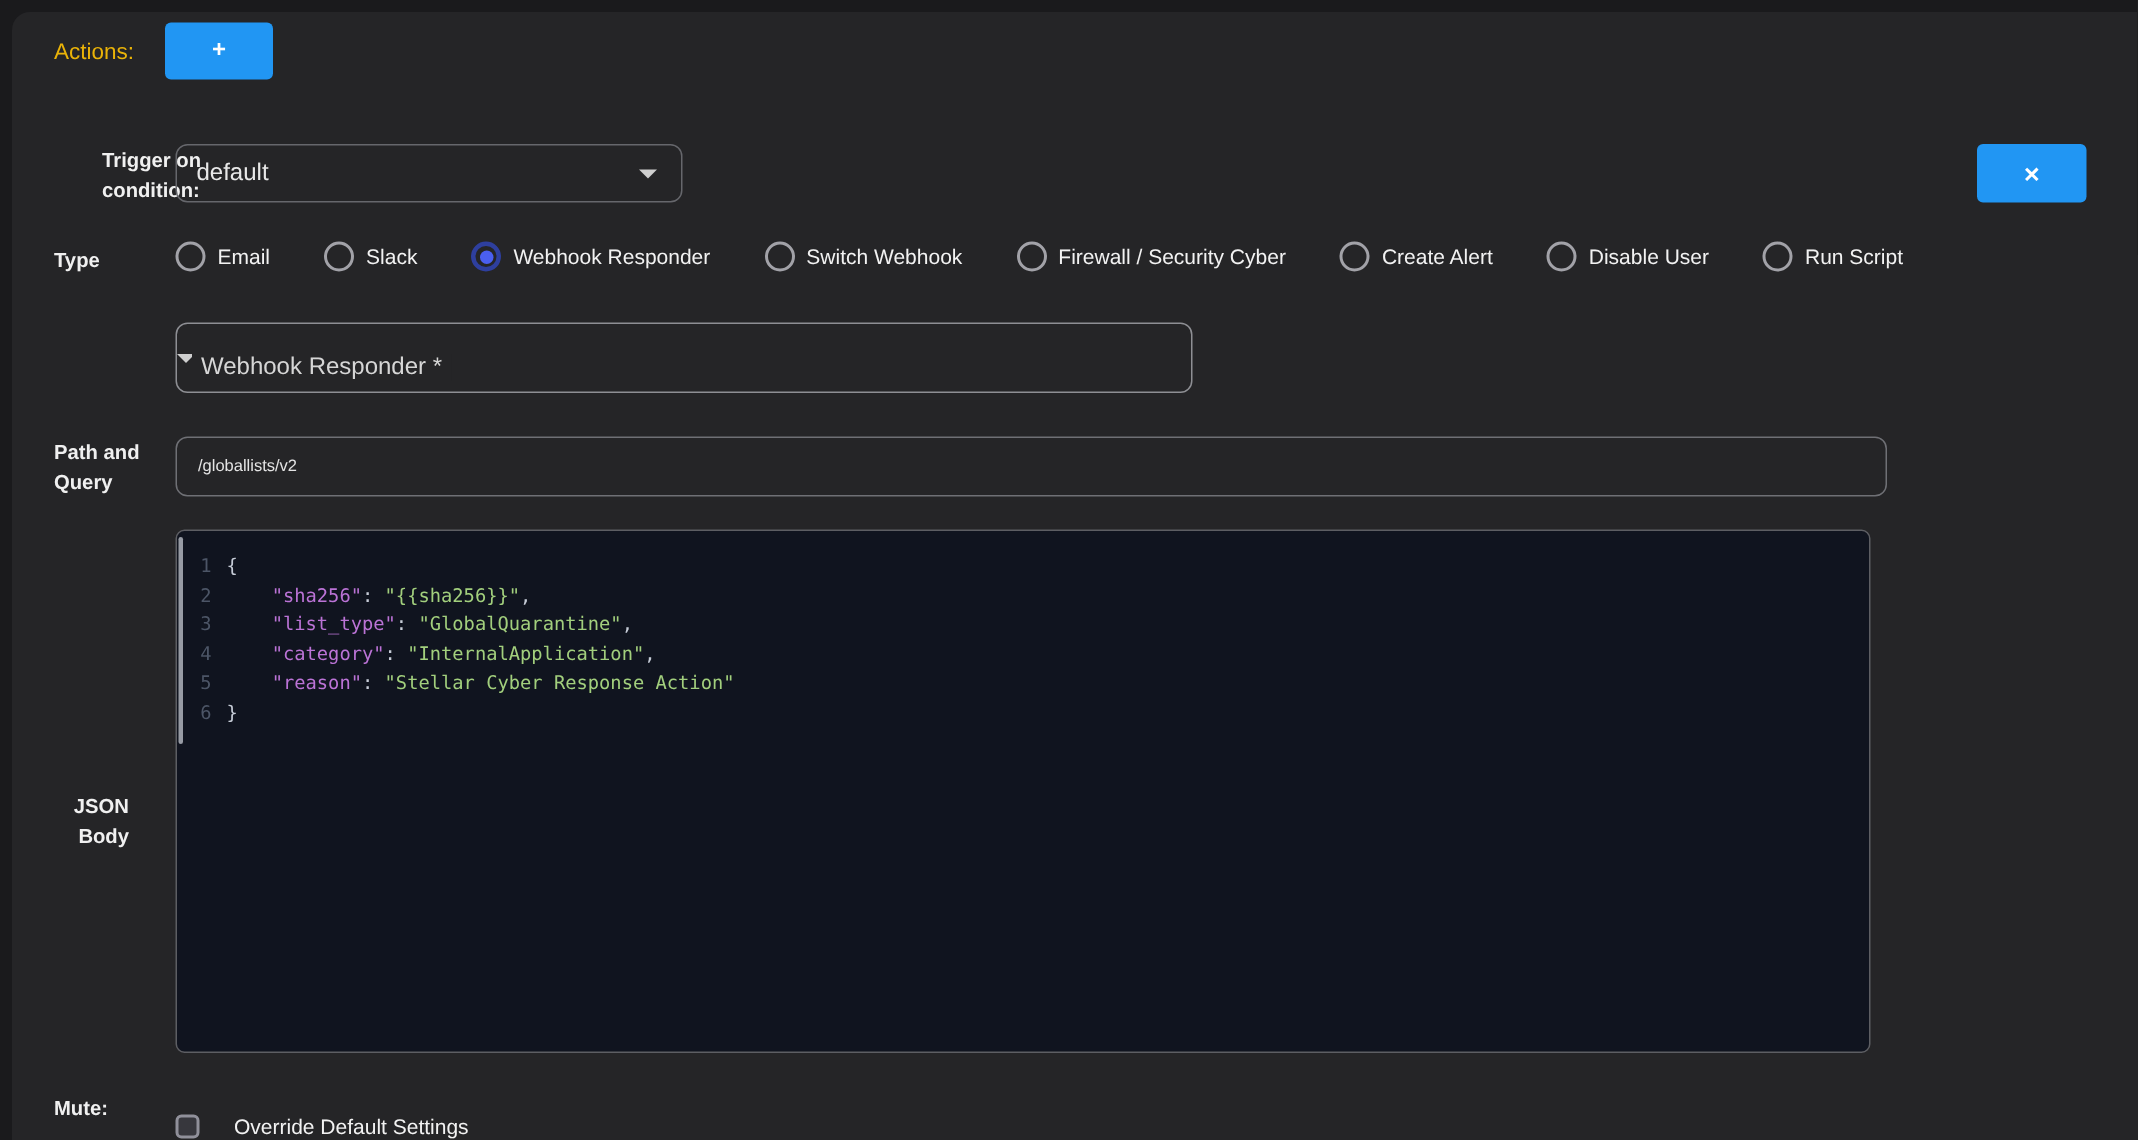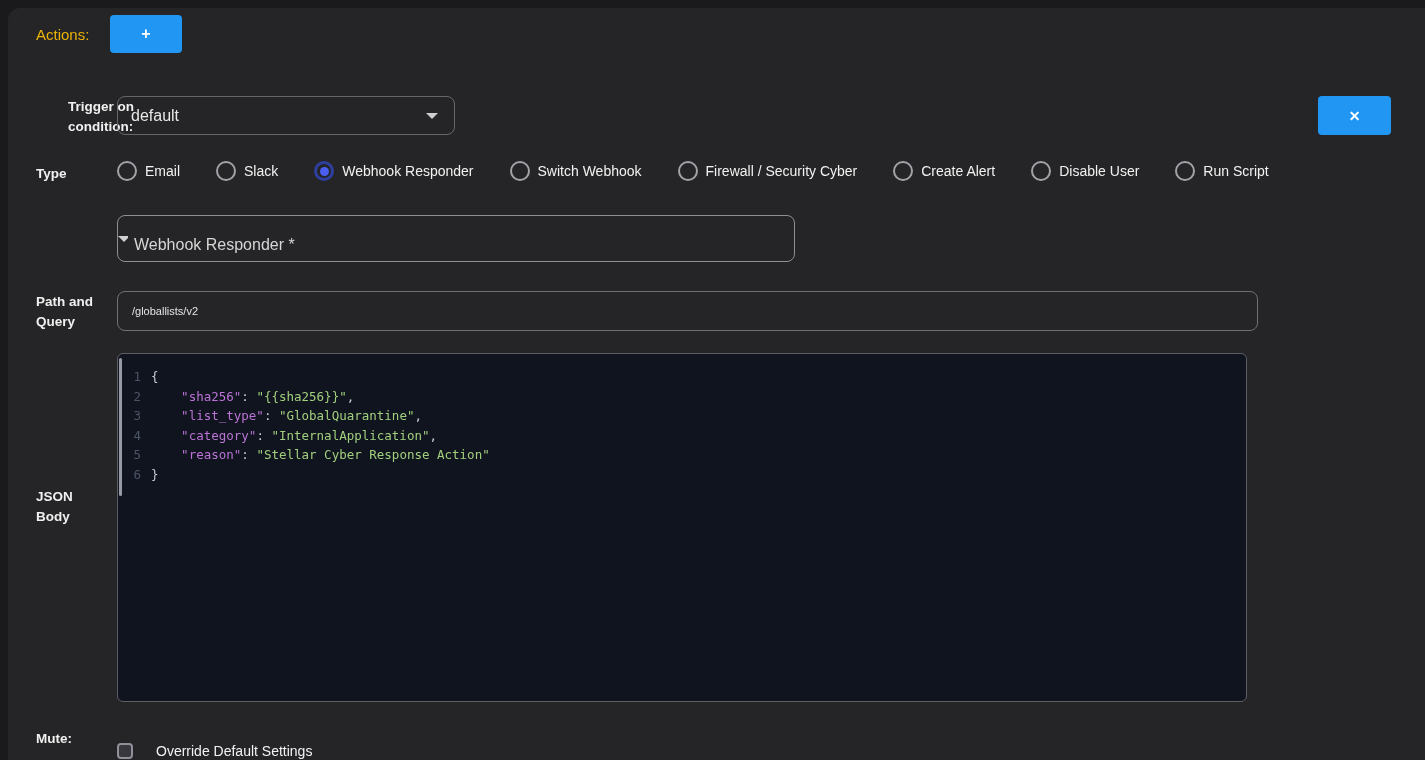--- a/index.html
+++ b/index.html
@@ -96,21 +96,21 @@
   .text-input {
     position:absolute; left:117px; top:291px; width:1141px; height:40px;
     border:1px solid #6f7075; border-radius:8px;
     background:transparent; color:#e4e4e4;
     font-size:11px; padding-left:14px;
     font-family:"Liberation Sans", sans-serif;
     outline:none;
   }
 
   
-  .json-label { left:36px; top:487px; width:50px; }
+  .json-label { left:36px; top:528px; width:50px;text-align:right; }
   .editor {
     position:absolute; left:117px; top:353px; width:1130px; height:349px;
     background:#10141f;
     border:1px solid #5d5e63; border-radius:6px;
     overflow:hidden;
     font-family:"DejaVu Sans Mono", monospace;
     font-size:12.5px; line-height:19.5px;
     padding-top:13px;
   }
   .editor-scrollbar {

